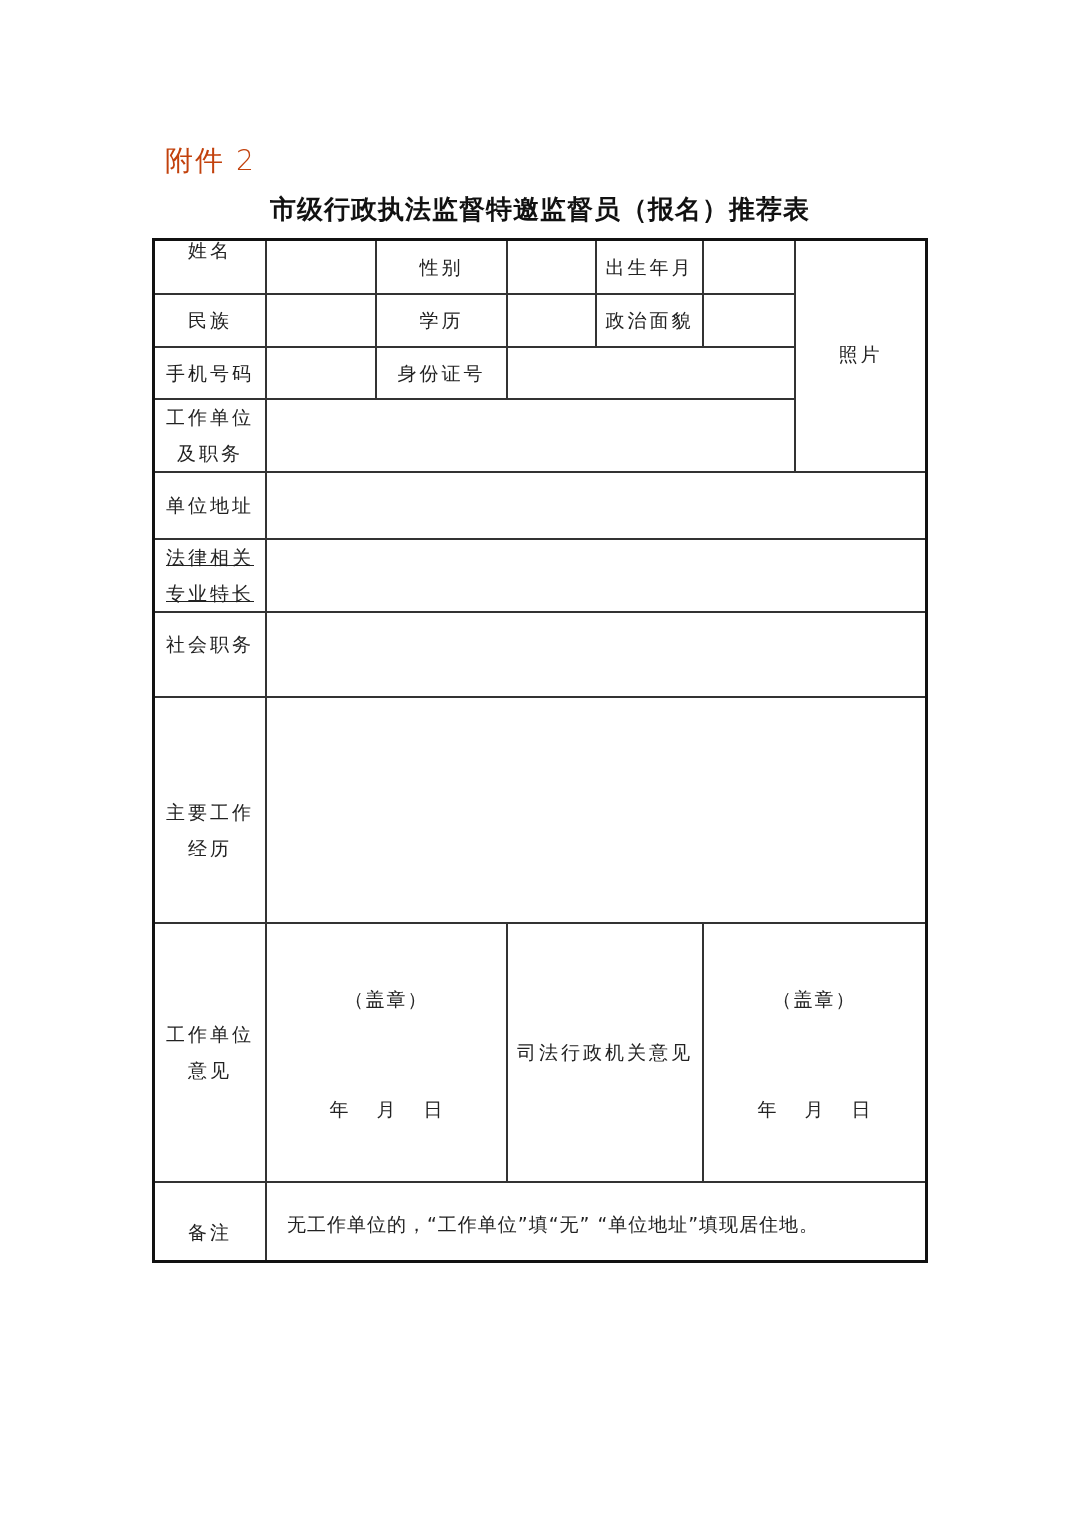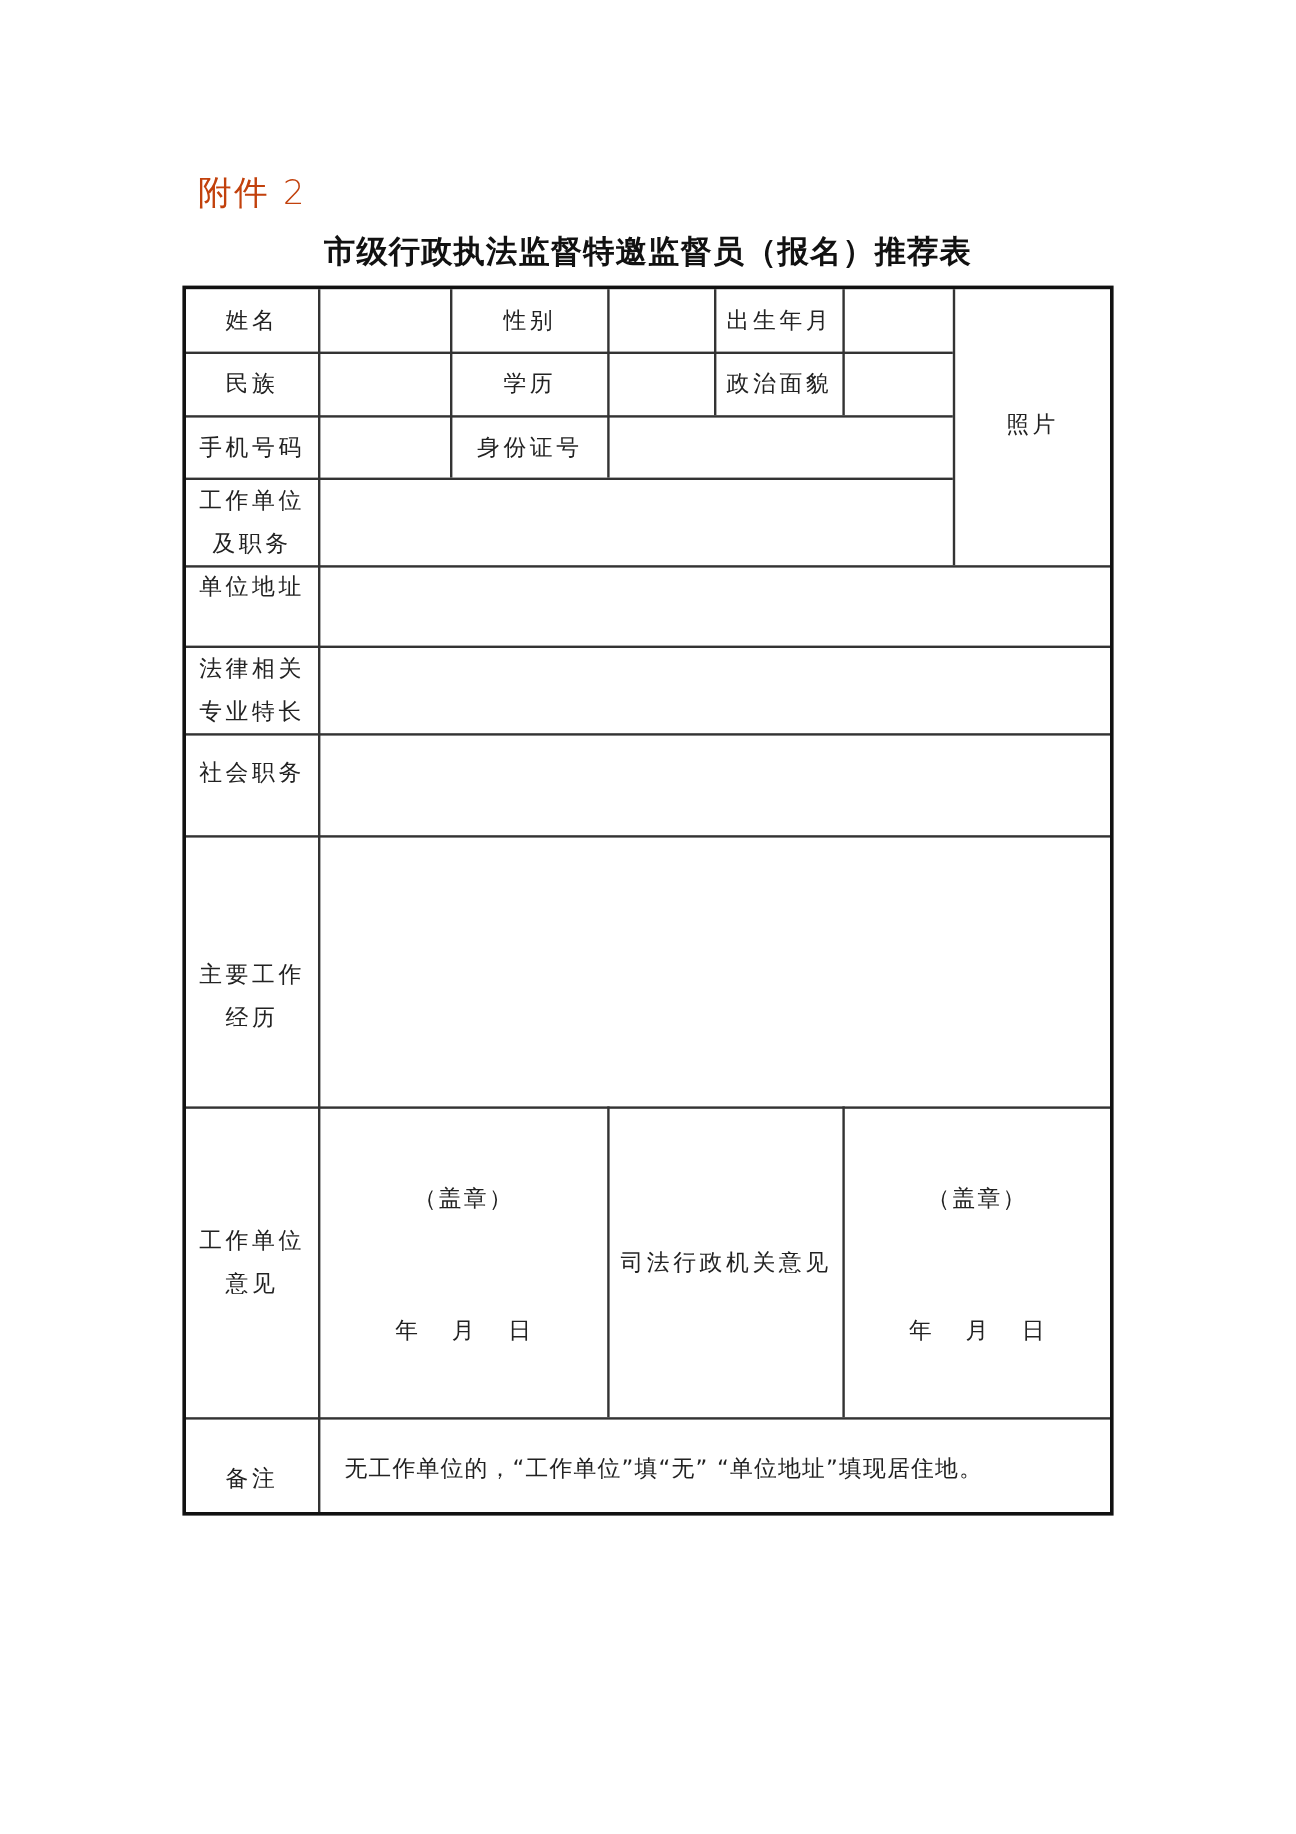--- a/index.html
+++ b/index.html
@@ -41,21 +41,21 @@
 
 <div class="vl" style="left:265px;top:241px;height:1019px;"></div>
 <div class="vl" style="left:375px;top:241px;height:157px;"></div>
 <div class="vl" style="left:506px;top:241px;height:157px;"></div>
 <div class="vl" style="left:595px;top:241px;height:105px;"></div>
 <div class="vl" style="left:702px;top:241px;height:105px;"></div>
 <div class="vl" style="left:794px;top:241px;height:230px;"></div>
 <div class="vl" style="left:506px;top:922px;height:259px;"></div>
 <div class="vl" style="left:702px;top:922px;height:259px;"></div>
 
-<div class="cell" style="left:155px;top:241px;width:110px;height:52px;">姓名</div>
+<div class="cell" style="left:155px;top:224px;width:110px;height:52px;">姓名</div>
 <div class="input" style="left:267px;top:241px;width:108px;height:52px;"></div>
 <div class="cell" style="left:377px;top:241px;width:129px;height:52px;">性别</div>
 <div class="input" style="left:508px;top:241px;width:87px;height:52px;"></div>
 <div class="cell" style="left:597px;top:241px;width:105px;height:52px;">出生年月</div>
 <div class="input" style="left:704px;top:241px;width:90px;height:52px;"></div>
 
 <div class="cell" style="left:155px;top:294px;width:110px;height:52px;">民族</div>
 <div class="input" style="left:267px;top:294px;width:108px;height:52px;"></div>
 <div class="cell" style="left:377px;top:294px;width:129px;height:52px;">学历</div>
 <div class="input" style="left:508px;top:294px;width:87px;height:52px;"></div>
@@ -70,24 +70,24 @@
 <div class="cell" style="left:796px;top:241px;width:129px;height:230px;padding-bottom:4px;">
   <span>照片</span>
 </div>
 
 <div class="cell" style="left:155px;top:399px;width:110px;height:72px;flex-direction:column;">
   <span>工作单位</span>
   <span>及职务</span>
 </div>
 <div class="input" style="left:267px;top:399px;width:527px;height:72px;"></div>
 
-<div class="cell" style="left:155px;top:456px;width:110px;height:66px;">单位地址</div>
+<div class="cell" style="left:155px;top:472px;width:110px;height:66px;">单位地址</div>
 <div class="input" style="left:267px;top:472px;width:658px;height:66px;"></div>
 
-<div class="cell" style="left:155px;top:539px;width:110px;height:72px;flex-direction:column;">
+<div class="cell" style="left:155px;top:539px;width:110px;height:72px;flex-direction:column;text-decoration:underline;">
   <span>法律相关</span>
   <span>专业特长</span>
 </div>
 <div class="input" style="left:267px;top:539px;width:658px;height:72px;"></div>
 
 <div class="cell" style="left:155px;top:612px;width:110px;height:64px;">社会职务</div>
 <div class="input" style="left:267px;top:612px;width:658px;height:84px;"></div>
 
 <div class="cell" style="left:155px;top:697px;width:110px;height:225px;flex-direction:column;margin-top:20px;">
   <span>主要工作</span>

